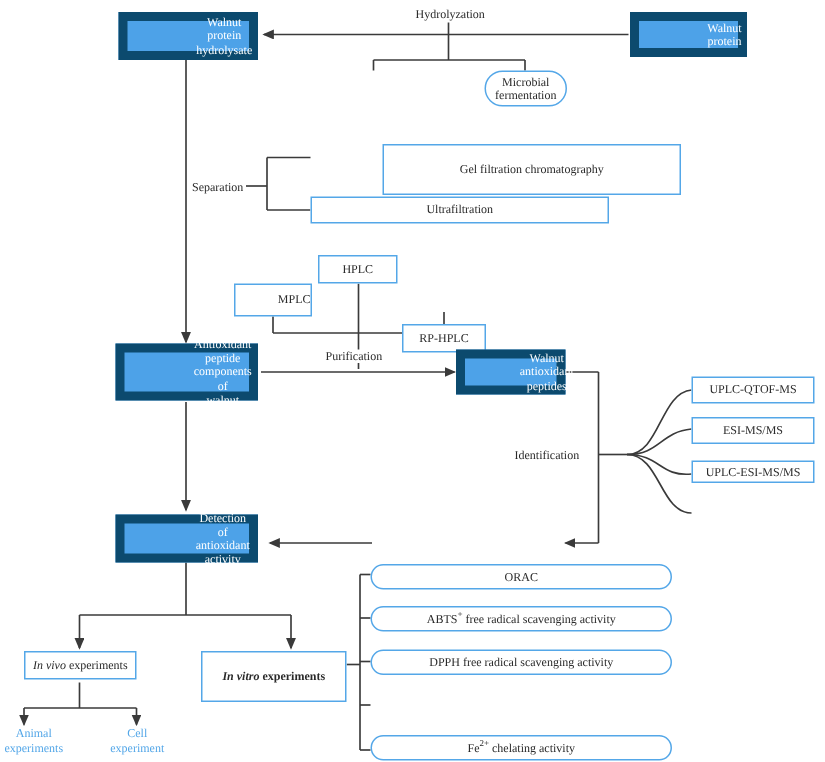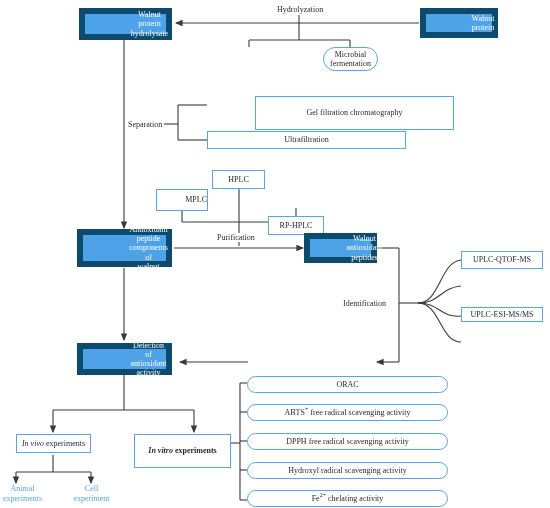--- a/index.html
+++ b/index.html
@@ -185,20 +185,23 @@
 
   <div class="node filled" style="left:304px; top:233px; width:73px; height:30px; white-space:pre-line;">Walnut antioxidant
 peptides</div>
 
   <div class="label" style="left:341px; top:299px;">Identification</div>
 
   <div class="node outlined" style="left:461px; top:251px; width:82px; height:18px;">
     <span>UPLC-QTOF-MS</span>
   </div>
 
+  <div class="node outlined" style="left:461px; top:278px; width:82px; height:18px;">
+    <span>ESI-MS/MS</span>
+  </div>
 
   <div class="node outlined" style="left:461px; top:307px; width:82px; height:15px;">
     <span>UPLC-ESI-MS/MS</span>
   </div>
 
 
 
   <div class="node filled" style="left:77px; top:343px; width:95px; height:32px; white-space:pre-line;">Detection of
 antioxidant activity</div>
 
@@ -227,23 +230,20 @@
   <div class="node outlined rounded" style="left:247px; top:404px; width:201px; height:17px;">
     <span>
       <span>ABTS</span><sup>+</sup><span> free radical scavenging activity</span>
     </span>
   </div>
 
   <div class="node outlined rounded" style="left:247px; top:433px; width:201px; height:17px;">
     <span>DPPH free radical scavenging activity</span>
   </div>
 
-  <div class="node outlined rounded" style="left:247px; top:462px; width:201px; height:17px;">
-    <span>Hydroxyl radical scavenging activity</span>
-  </div>
 
   <div class="node outlined rounded" style="left:247px; top:490px; width:201px; height:17px;">
     <span>
       <span>Fe</span><sup>2+</sup><span> chelating activity</span>
     </span>
   </div>
 
 </div>
 
 </body></html>

